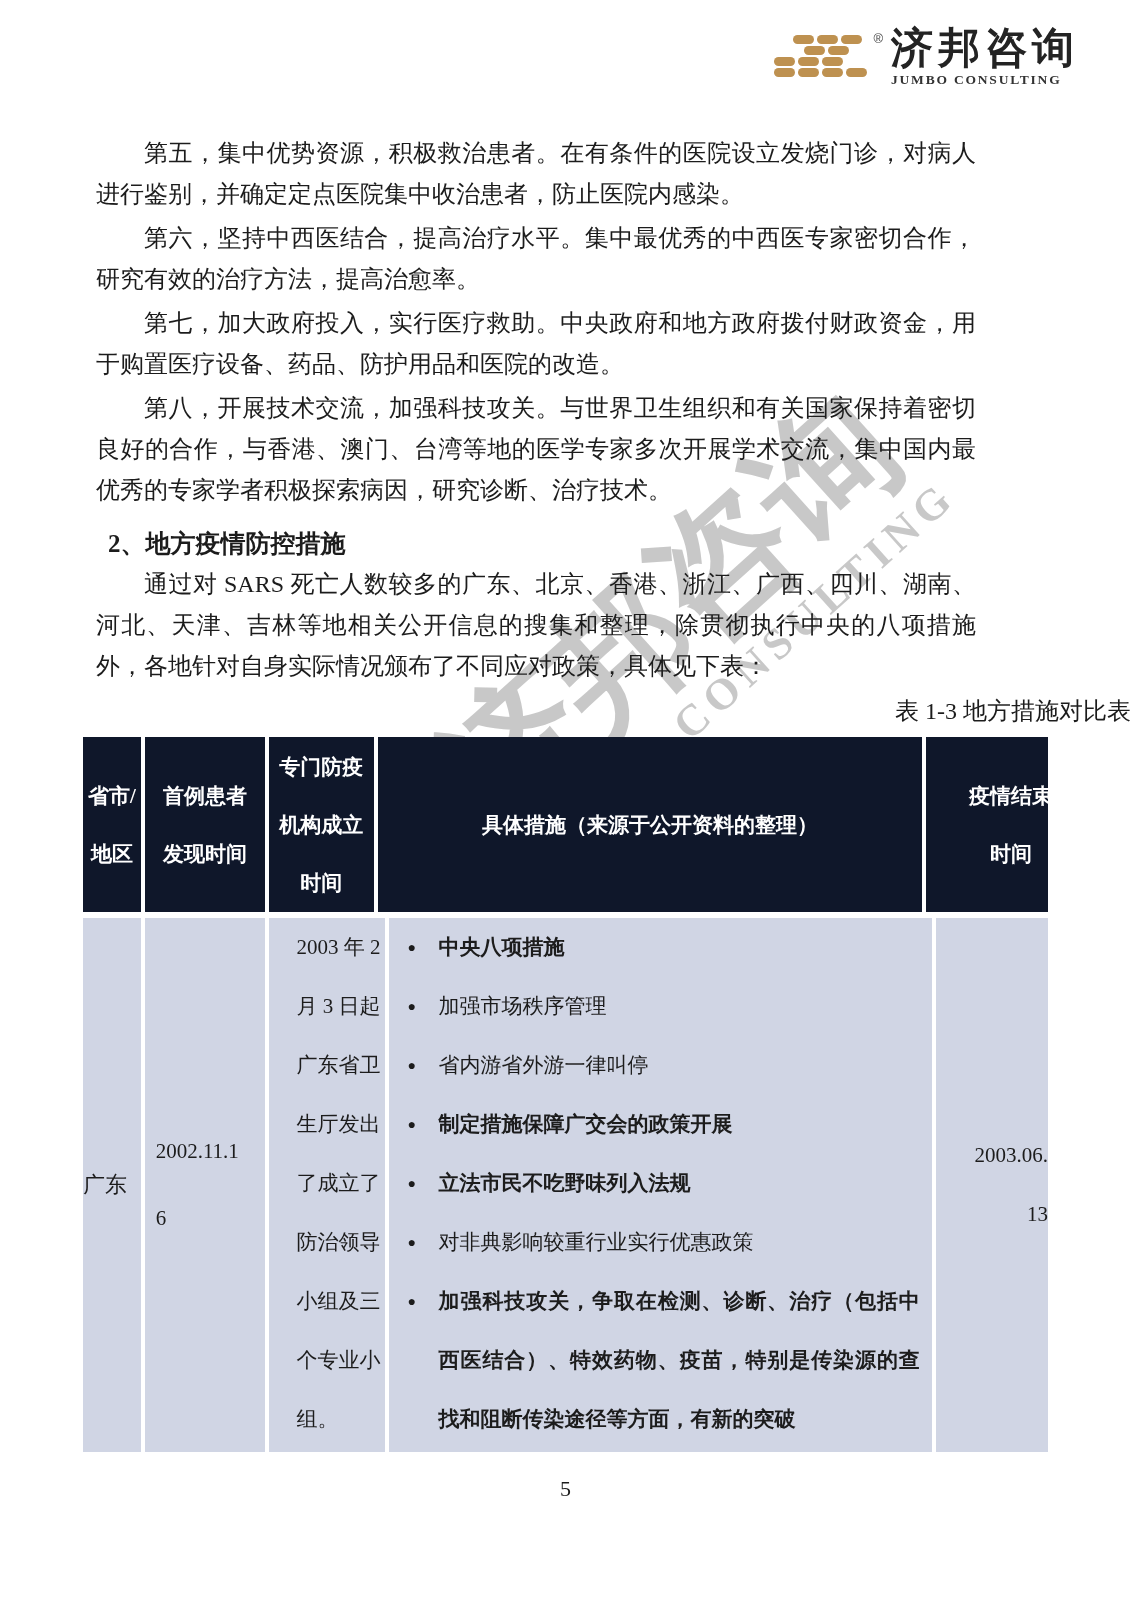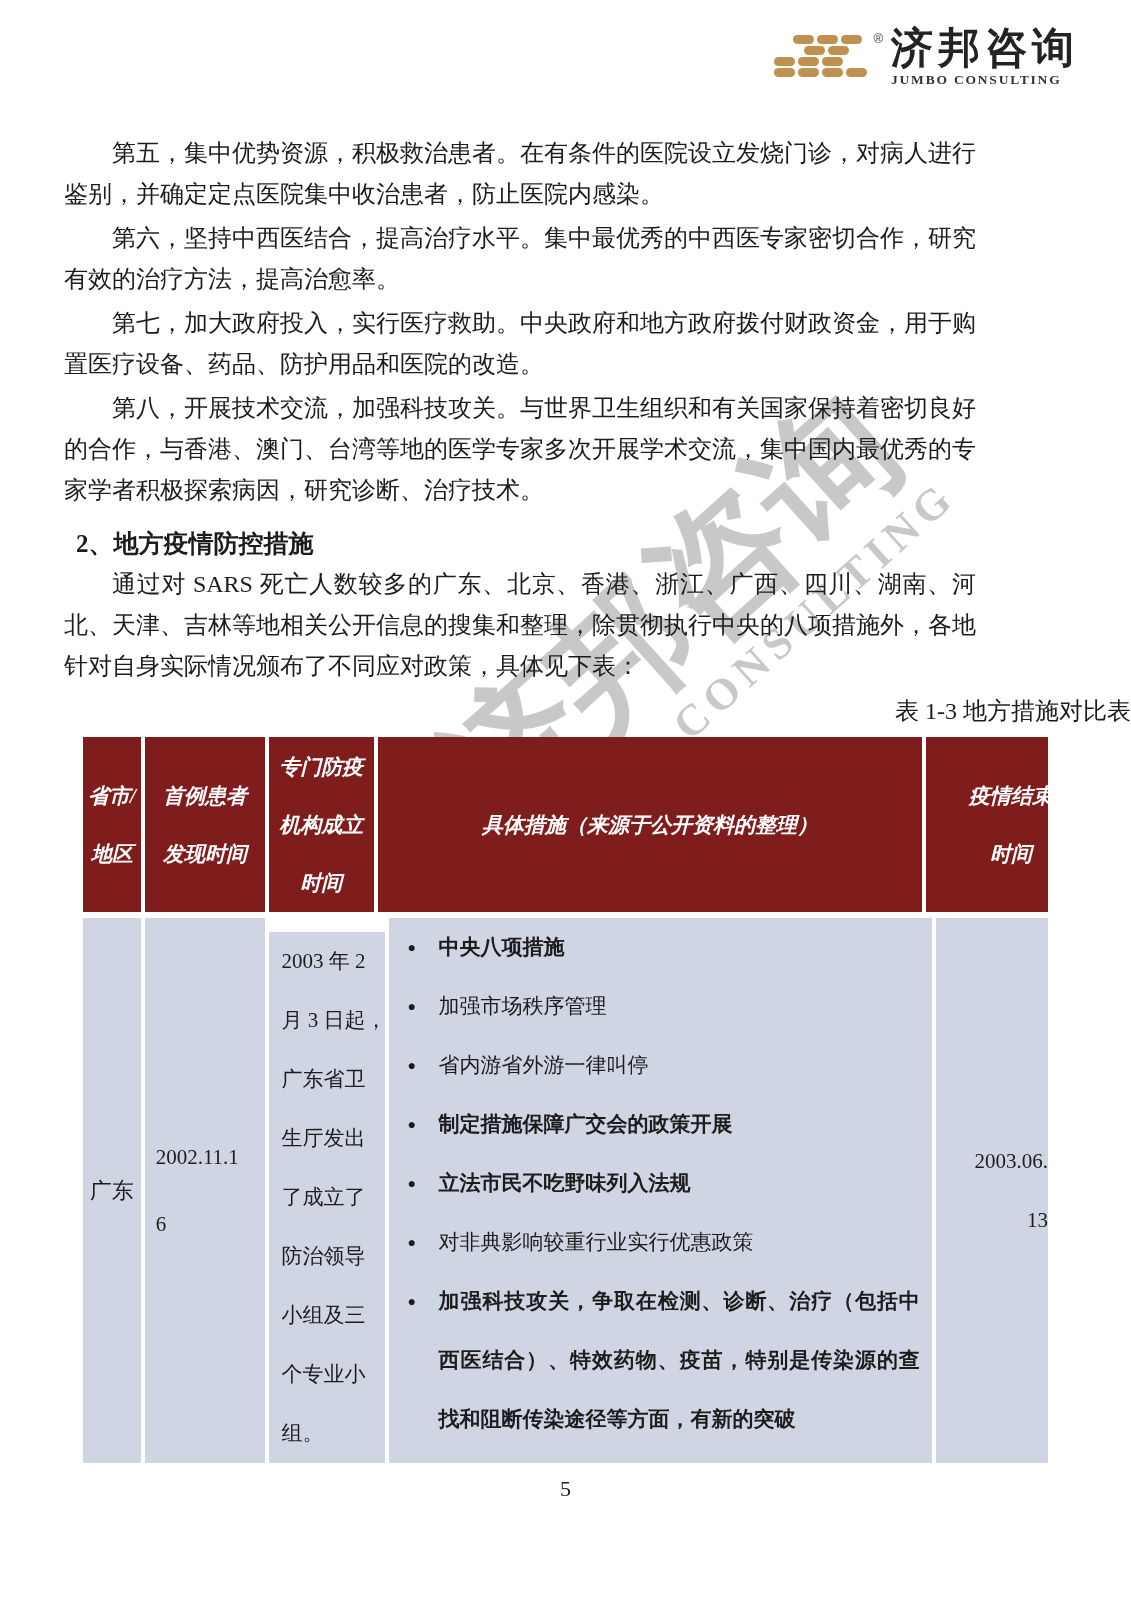--- a/index.html
+++ b/index.html
@@ -50,21 +50,21 @@
     font-size:138px;font-weight:bold;white-space:nowrap;
     color:rgba(145,145,145,0.50);line-height:1;
   }
   .wm-en{
     font-size:44px;font-weight:bold;white-space:nowrap;
     letter-spacing:7px;color:rgba(145,145,145,0.50);line-height:1;margin-top:6px;
   }
   
   .content{
     position:relative;z-index:2;
-    margin:133px 155px 0 64px;
+    margin:133px 155px 0 96px;
     font-size:24px;line-height:41px;
     text-align:justify;
   }
   .content p{margin:0 0 3px 0;text-indent:2em;}
   .sec-heading{
     font-size:25px;font-weight:bold;
     margin:12px 0 0 12px;line-height:41px;
   }
   .table-caption{
     position:relative;z-index:2;
@@ -76,33 +76,33 @@
     position:relative;z-index:2;
     margin:8px 0 0 83px;width:965px;
     font-size:21px;
   }
   .trow{display:flex;box-sizing:border-box;}
   .thead{height:175px;}
   .tbody{min-height:534px;margin-top:6px;}
   .cell{box-sizing:border-box;border-right:4px solid #ffffff;}
   .cell:last-child{border-right:none;padding-left:48px;}
   .thead .cell{
-    background:#7f1d1d;color:#ffffff;font-weight:bold;
+    background:#0f172a;color:#ffffff;font-weight:bold;
     display:flex;flex-direction:column;justify-content:center;align-items:center;
-    line-height:58px;text-align:center;font-style:italic;
+    line-height:58px;text-align:center;
   }
   .tbody .cell{background:#d0d5e4;}
   .c1{width:68px;}
   .c2{width:136px;}
   .c3{width:120px;}
   .c4{width:604px;}
   .c5{width:122px;}
-  .tbody .c1{display:flex;align-items:center;justify-content:center;font-size:22px;}
+  .tbody .c1{display:flex;align-items:center;font-size:22px;}
   .tbody .c2{display:flex;flex-direction:column;justify-content:center;padding-left:11px;line-height:59px;gap:8px;}
-  .tbody .c3{padding:0 10px 0 13px;line-height:59px;margin-top:14px;}
+  .tbody .c3{padding:0 10px 0 28px;line-height:59px;}
   .tbody .c5{display:flex;flex-direction:column;justify-content:center;padding-left:23px;line-height:59px;text-align:right;}
   .tbody .c4{padding:0 12px 0 18px;line-height:59px;}
   .bullet-item{position:relative;padding-left:32px;text-align:justify;}
   .dot{
     position:absolute;left:1px;top:0;
     font-size:14px;line-height:59px;
   }
   .btext.bold{font-weight:bold;}
   .tline{white-space:nowrap;}
   

